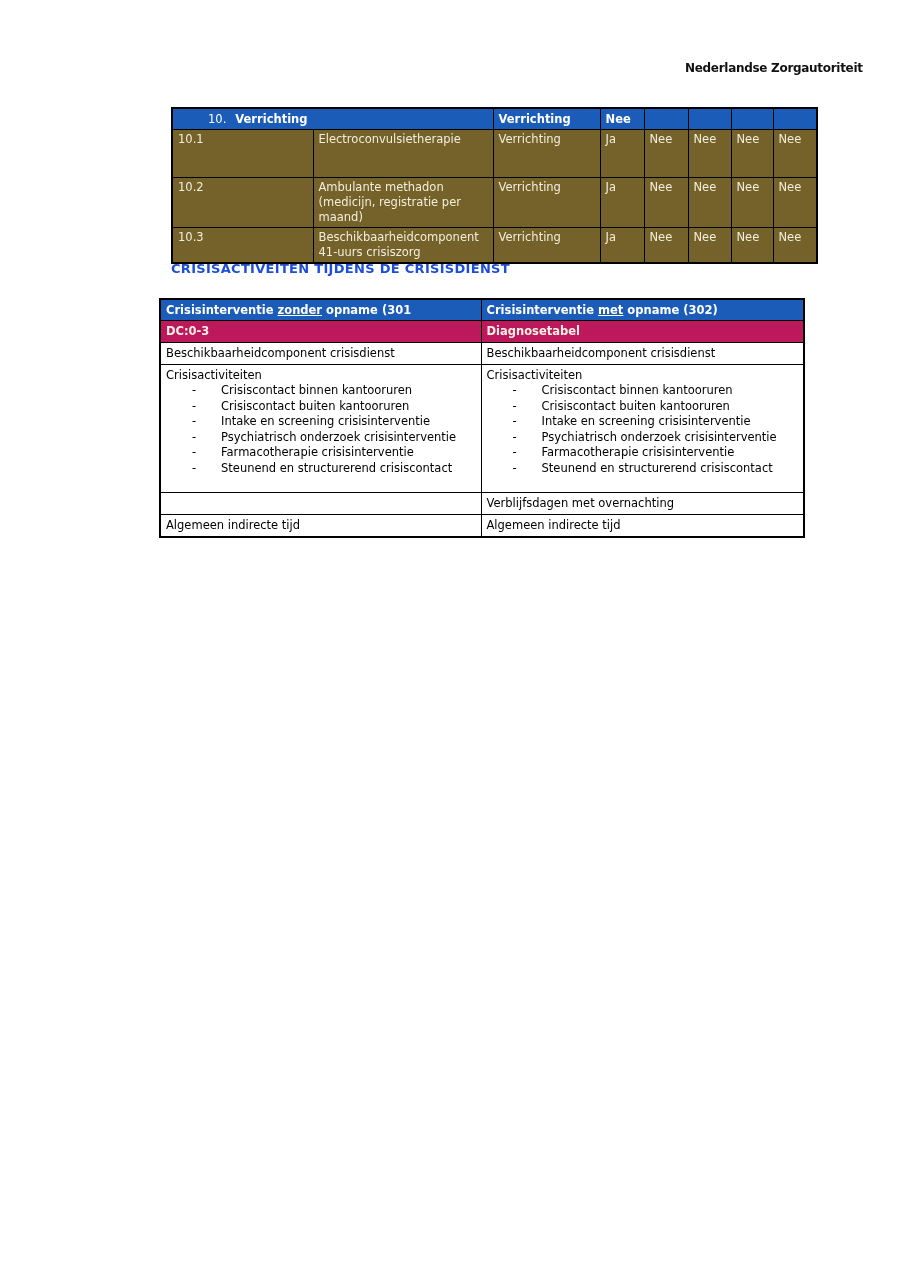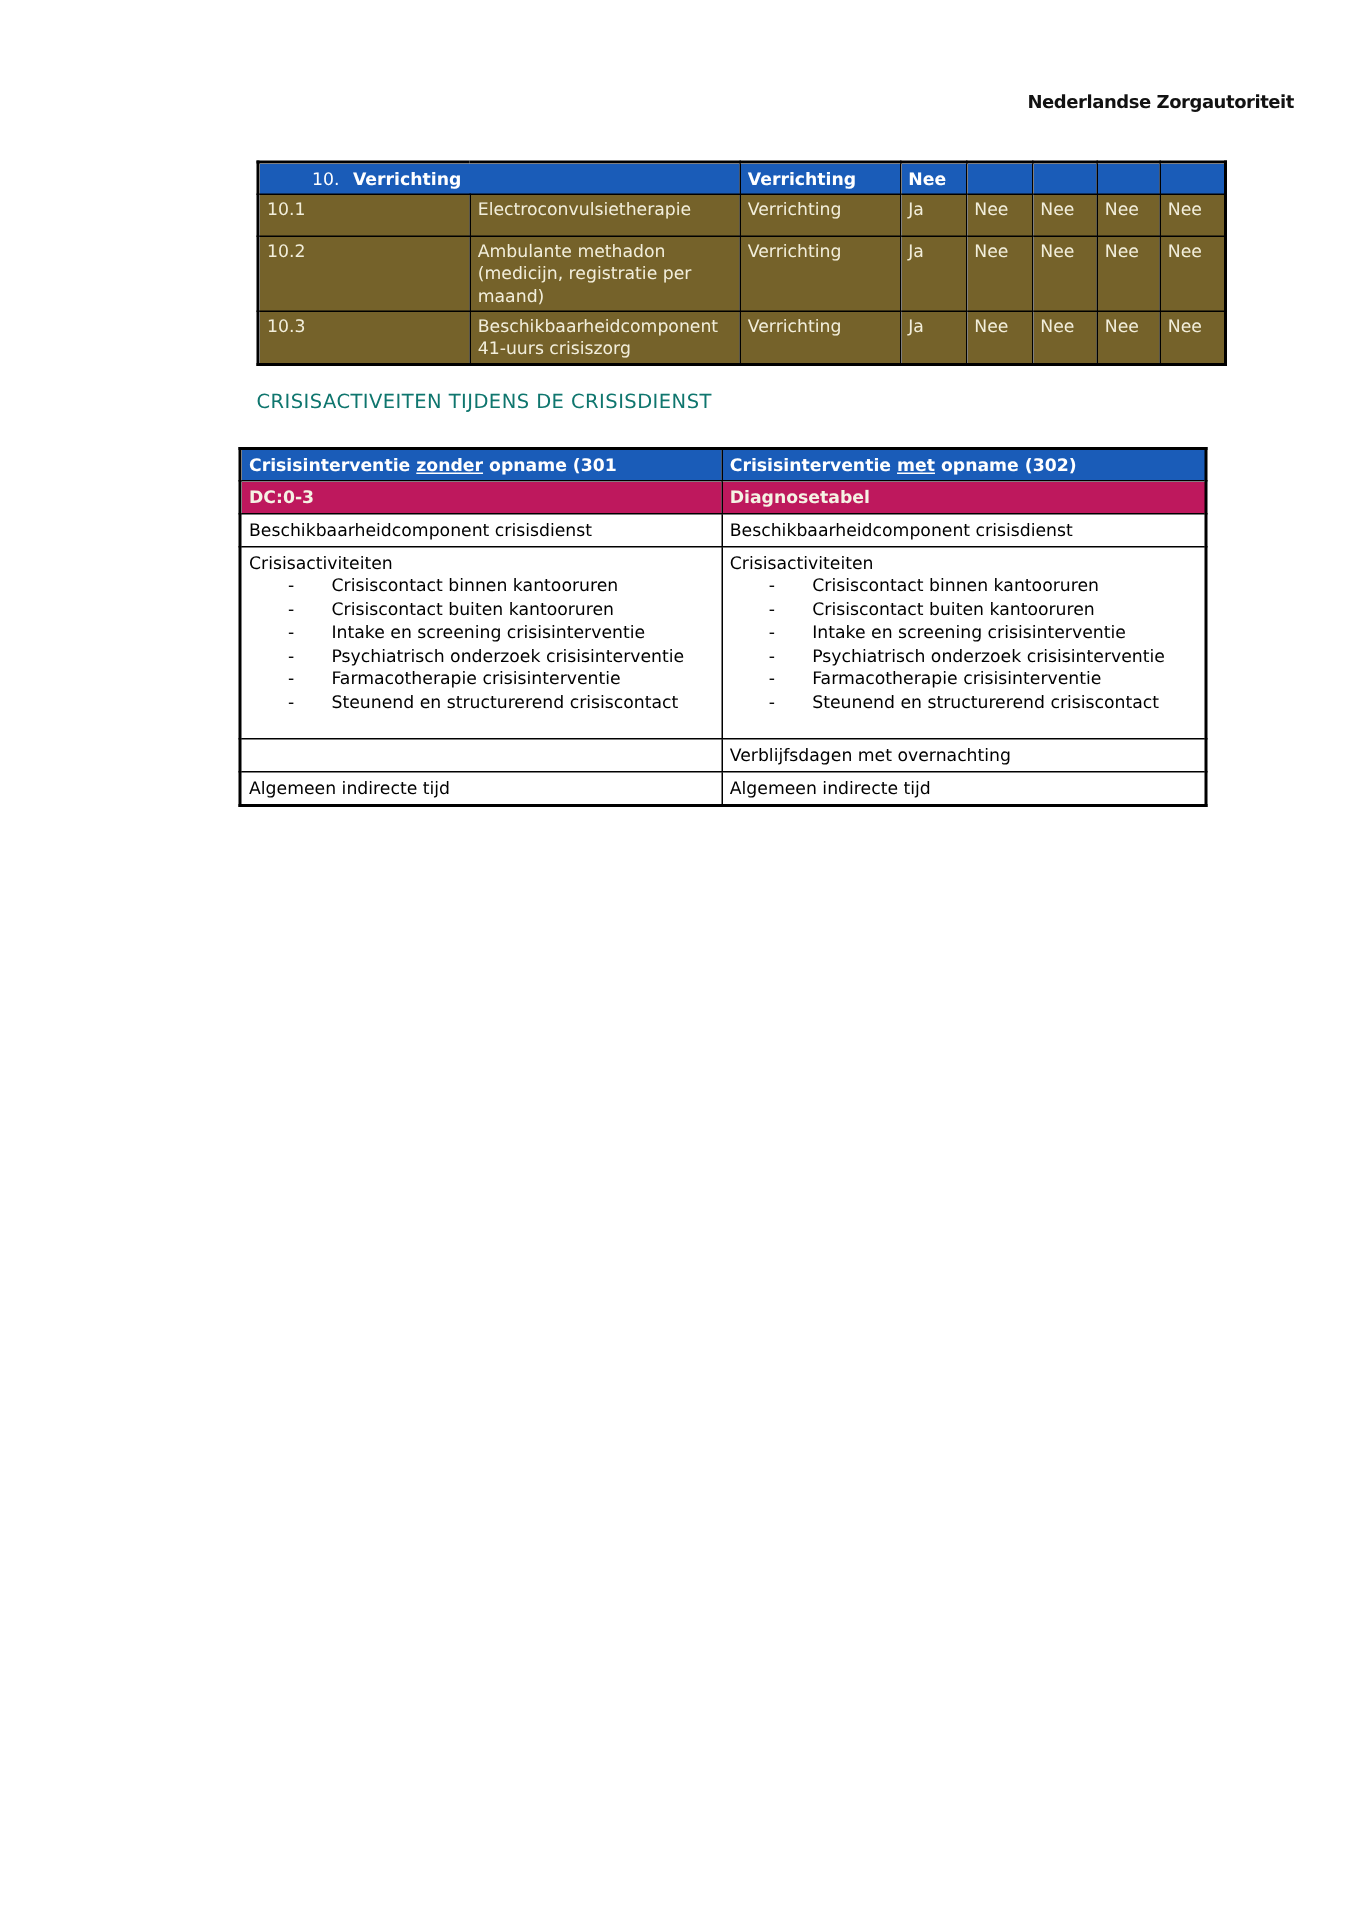--- a/index.html
+++ b/index.html
@@ -14,28 +14,28 @@
   table{border-collapse:collapse;table-layout:fixed;}
   td{border:1px solid #000;padding:1px 5px 2px 5px;vertical-align:top;
      font-size:11.5px;line-height:15px;overflow:hidden;}
   
   .t1{position:absolute;left:171px;top:107px;width:645px;border:2px solid #000;}
   .t1 tr.hdr{height:21px;}
   .t1 tr.hdr td{background:#1A5CB8;color:#ffffff;font-weight:bold;padding-top:3px;}
   .t1 .hnum{font-weight:normal;margin-left:30px;}
   .t1 .htitle{margin-left:9px;font-weight:bold;}
   .t1 tr.body td{background:#75622A;color:#F2EEDB;padding-top:2px;}
-  .t1 tr.r0{height:28px;}
+  .t1 tr.r0{height:48px;}
   .t1 tr.r1{height:46px;}
   .t1 tr.r2{height:33px;}
   .t1 td.desc{overflow-wrap:break-word;word-wrap:break-word;}
   
   .heading{
     position:absolute;left:171px;top:261px;margin:0;
-    font-size:13px;font-weight:normal;color:#0f766e;letter-spacing:0.3px;white-space:nowrap;
+    font-size:13px;font-weight:bold;color:#1d4ed8;letter-spacing:0.3px;white-space:nowrap;
   }
   
   .t2{position:absolute;left:159px;top:298px;width:644px;border:2px solid #000;}
   .t2 tr.hdr{height:21px;}
   .t2 tr.hdr td{background:#1A5CB8;color:#ffffff;font-weight:bold;padding-top:3px;}
   .t2 tr.sub{height:22px;}
   .t2 tr.sub td{background:#be185d;color:#F5F2E4;font-weight:bold;padding-top:3px;}
   .t2 tr.w{height:22px;}
   .t2 tr.w td{background:#ffffff;color:#000;padding-top:3px;}
   .t2 tr.act{height:128px;}

